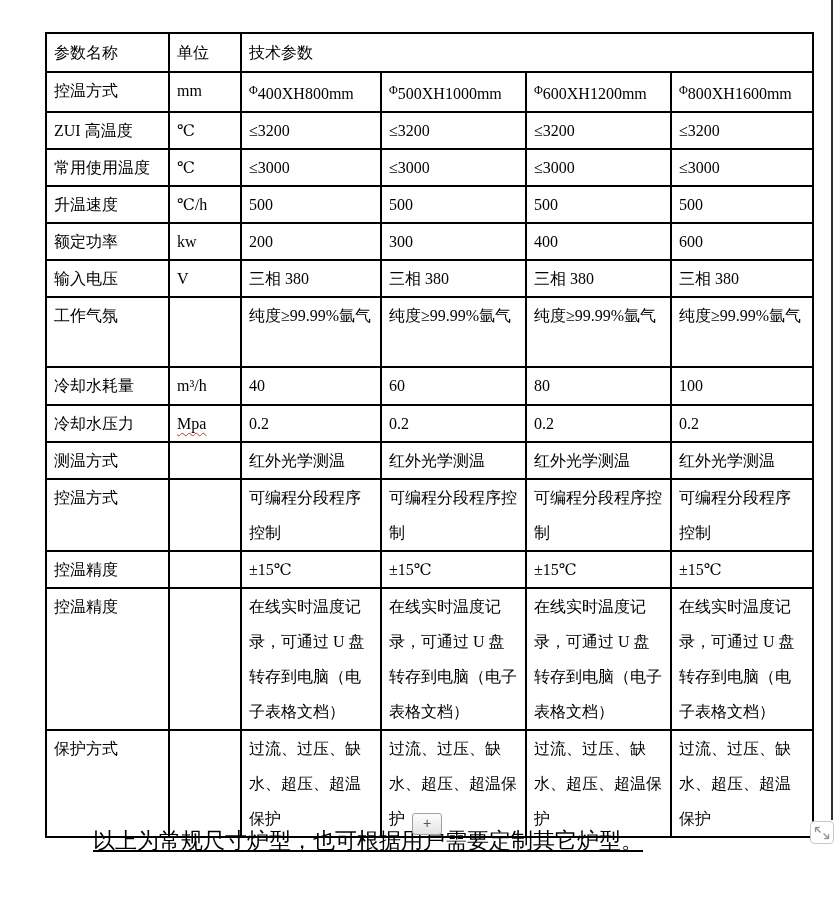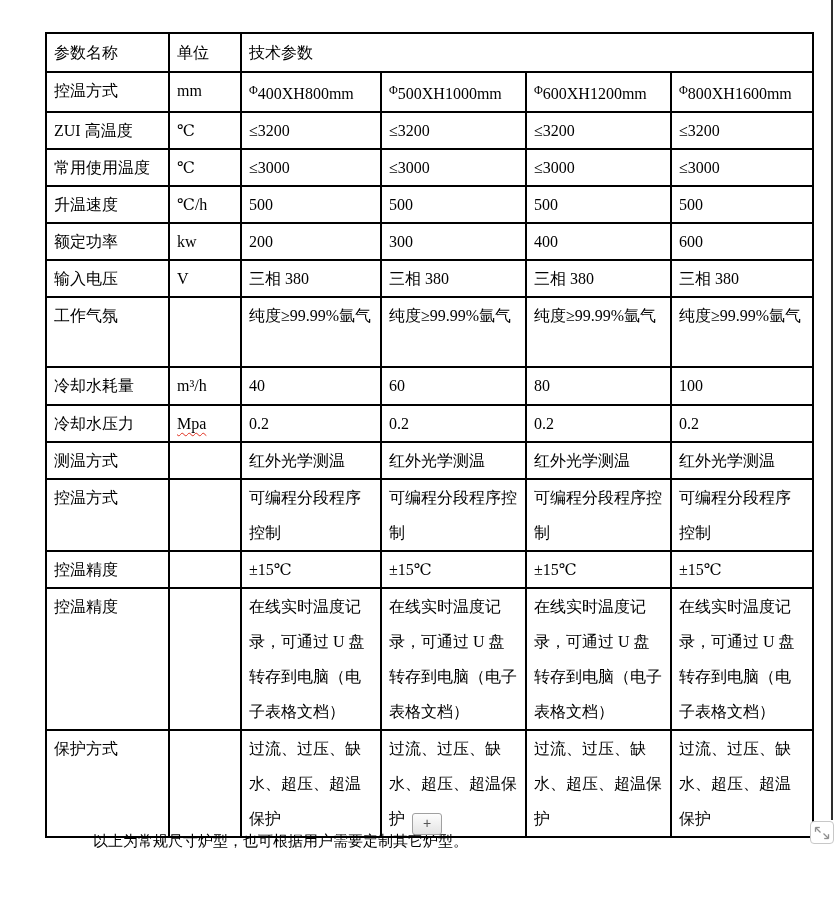--- a/index.html
+++ b/index.html
@@ -72,24 +72,25 @@
     text-decoration-thickness: 1px;
     text-underline-offset: 3px;
   }
 
   
   .footer-note {
     position: absolute;
     left: 45px;
     top: 824px;
     width: 740px;
-    font-size: 15px;
+    font-size: 22px;
     line-height: 34px;
     text-indent: 48px;
     white-space: nowrap;
+    text-decoration: underline;
   }
 
   
   .plus-button {
     position: absolute;
     left: 412px;
     top: 813px;
     width: 30px;
     height: 22px;
     border: 1px solid #a0a0a0;

